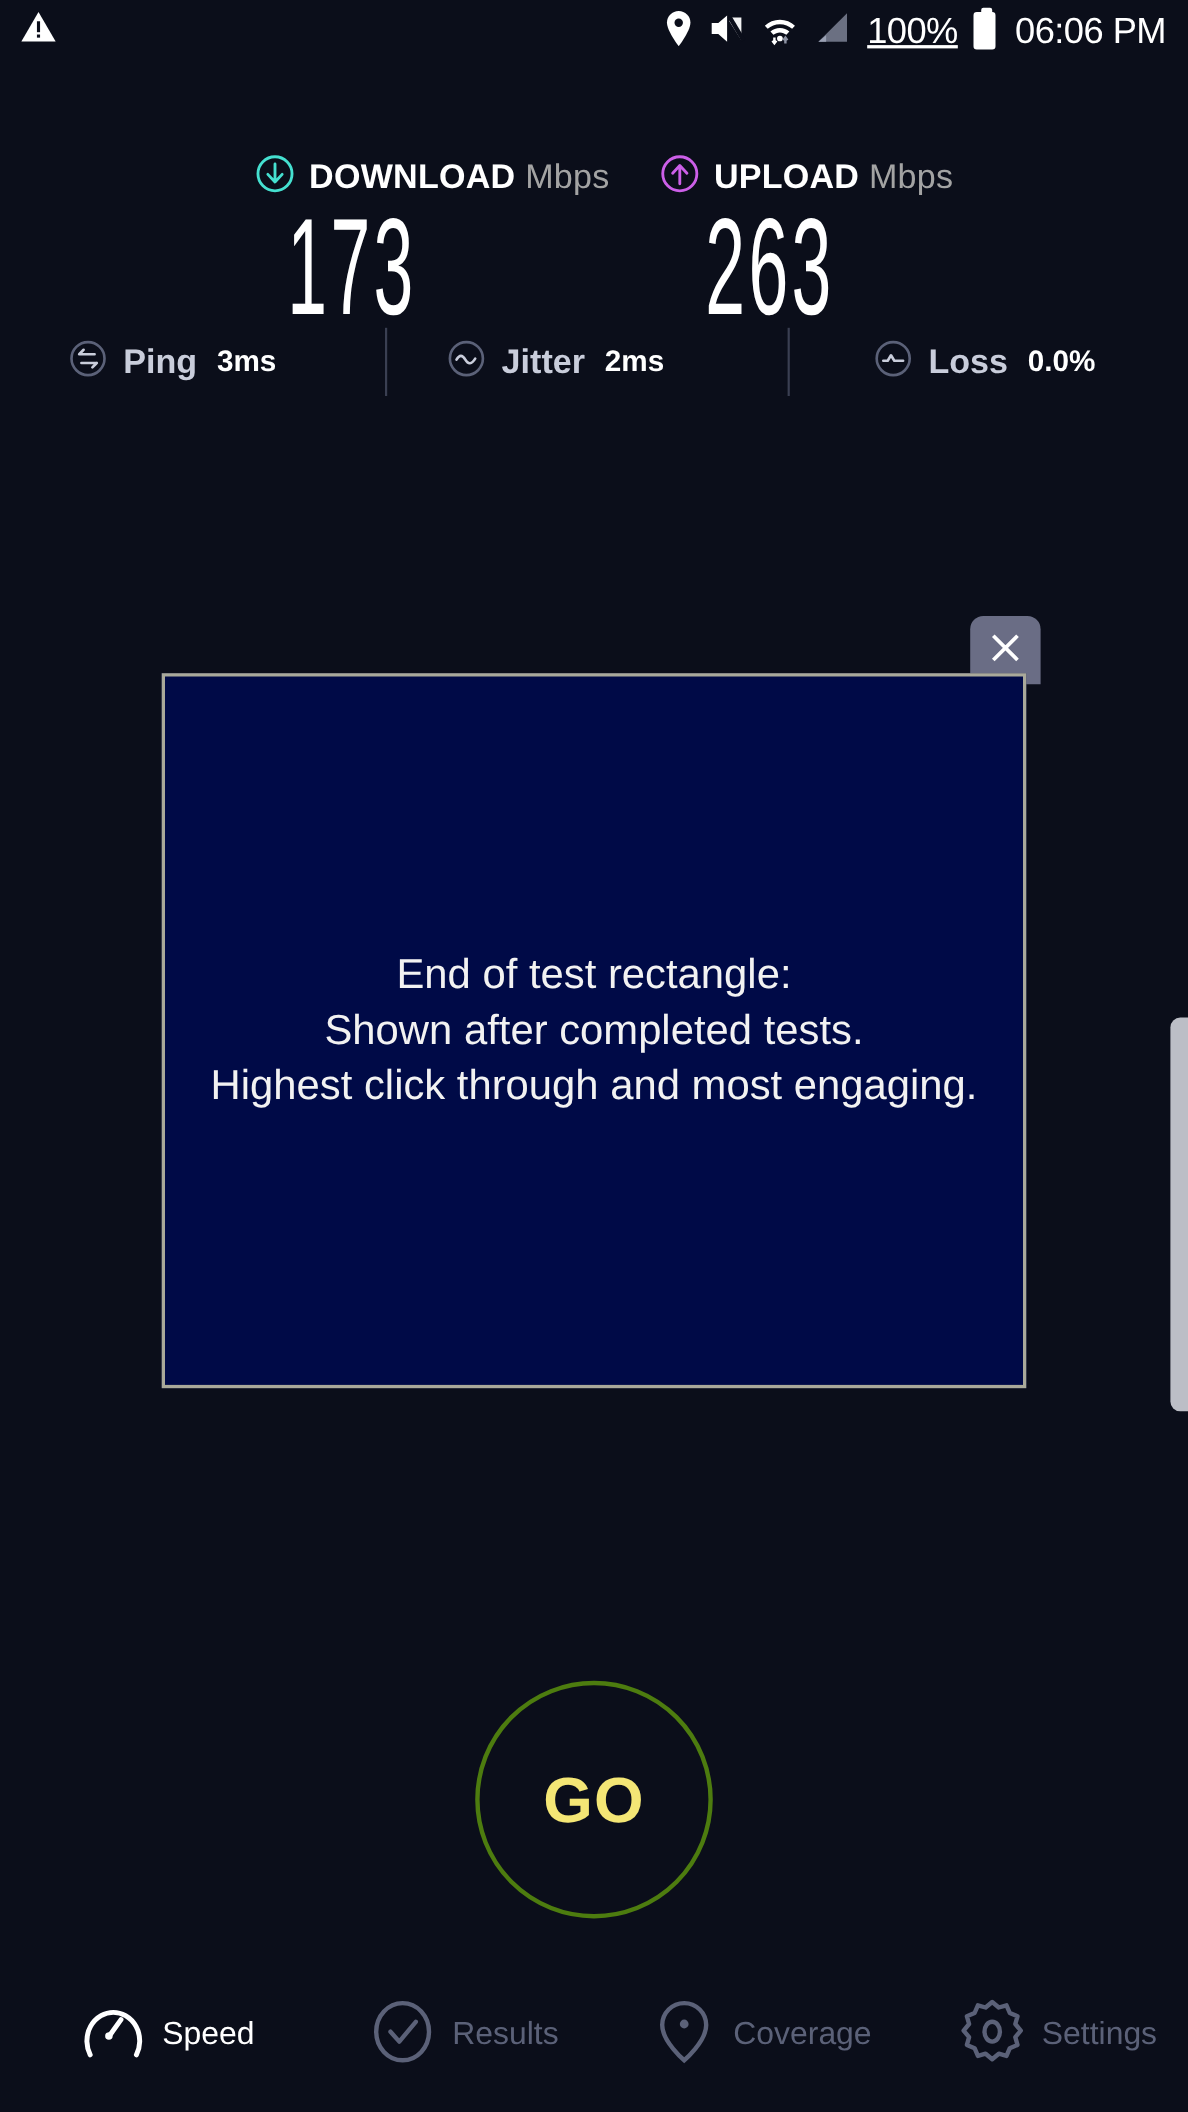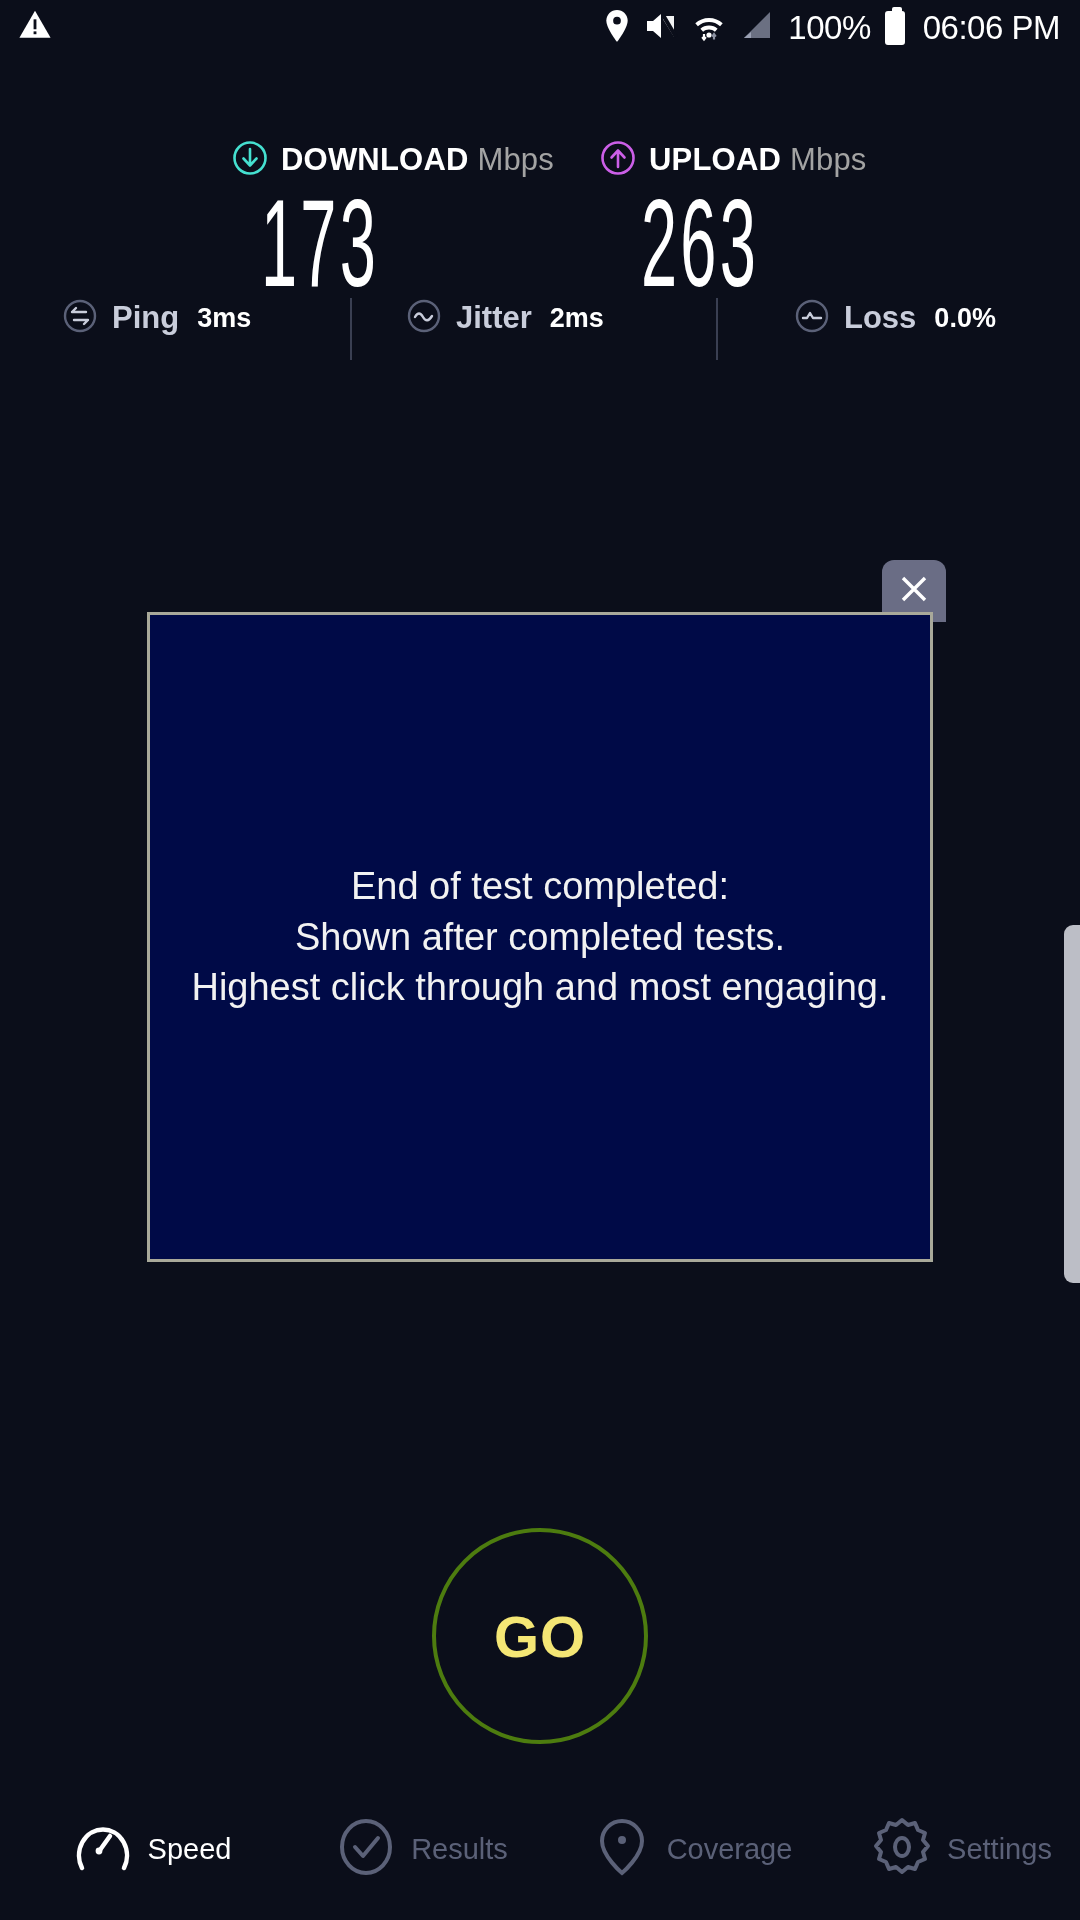--- a/index.html
+++ b/index.html
@@ -21,20 +21,21 @@
     display:flex; align-items:center;
   }
   .sb-left{ position:absolute; left:18px; top:8px; }
   .sb-right{
     position:absolute; right:20px; top:0; height:56px;
     display:flex; align-items:center; gap:14px;
   }
   .sb-batt-pct{
     color:#ffffff; font-size:33px; letter-spacing:-0.5px;
     font-family:"Liberation Sans", sans-serif;
+    text-decoration:underline;
   }
   .sb-clock{
     color:#ffffff; font-size:33px; letter-spacing:-0.5px;
     margin-left:4px;
   }
   .batt-icon{
     width:20px; height:34px; border:3px solid #fff; border-radius:3px;
     position:relative; background:#fff;
   }
   .batt-icon:before{
@@ -94,21 +95,21 @@
     letter-spacing:6px;
   }
   .res-num.dl{ left:120px; width:400px; text-align:center; transform-origin:center; }
   .res-num.ul{ left:500px; width:400px; text-align:center; transform-origin:center; }
 
   
   .pjl{
     position:absolute; top:298px; left:0; width:1080px; height:66px;
   }
   .pjl-item{
-    position:absolute; display:flex; align-items:center; gap:14px; top:0;
+    position:absolute; display:flex; align-items:center; gap:14px; top:10px;
   }
   .pjl-item.ping{ left:62px; }
   .pjl-item.jitter{ left:406px; }
   .pjl-item.loss{ left:794px; }
   .pjl-name{ color:#c9cddb; font-size:31px; font-weight:700; }
   .pjl-val{ color:#ffffff; font-size:27px; font-weight:700; margin-left:4px;}
   .pjl-div{
     position:absolute; top:0px; width:2px; height:62px; background:#3a3f52;
   }
   .pjl-div.d1{ left:350px; }
@@ -291,21 +292,21 @@
   <div class="ad-close">
     <span>
       <svg width="34" height="34" viewBox="0 0 34 34">
         <path d="M6 6 L28 28 M28 6 L6 28" stroke="#ffffff" stroke-width="3.4"></path>
       </svg>
     </span>
   </div>
 
   <div class="ad-box">
     <div class="ad-text">
-      <div>End of test completed:</div>
+      <div>End of test rectangle:</div>
       <div>Shown after completed tests.</div>
       <div>Highest click through and most engaging.</div>
     </div>
   </div>
 
   <div class="scroll-ind"></div>
 
   <div class="go-btn">
     <span class="go-txt">GO</span>
   </div>

